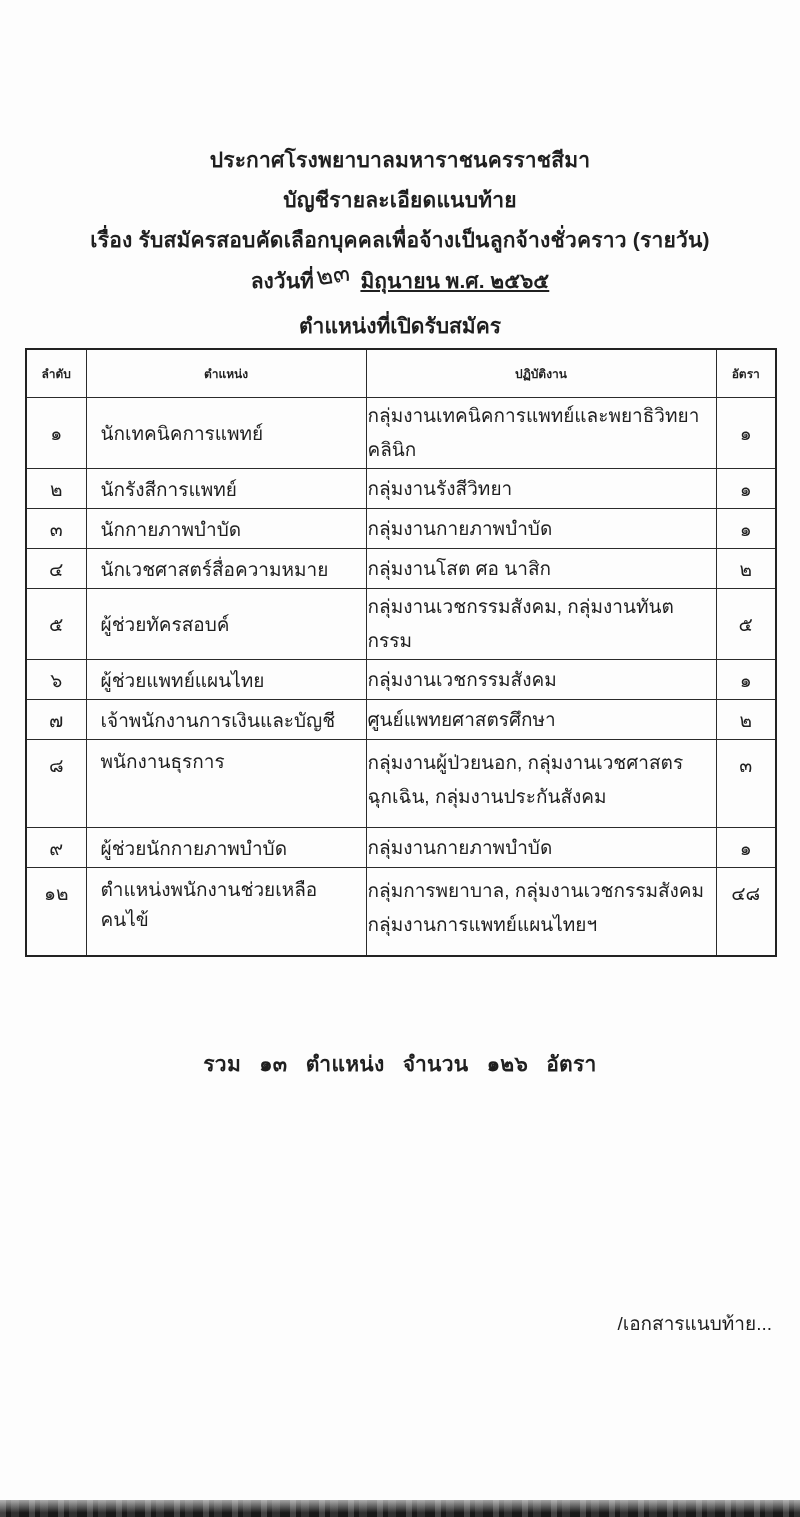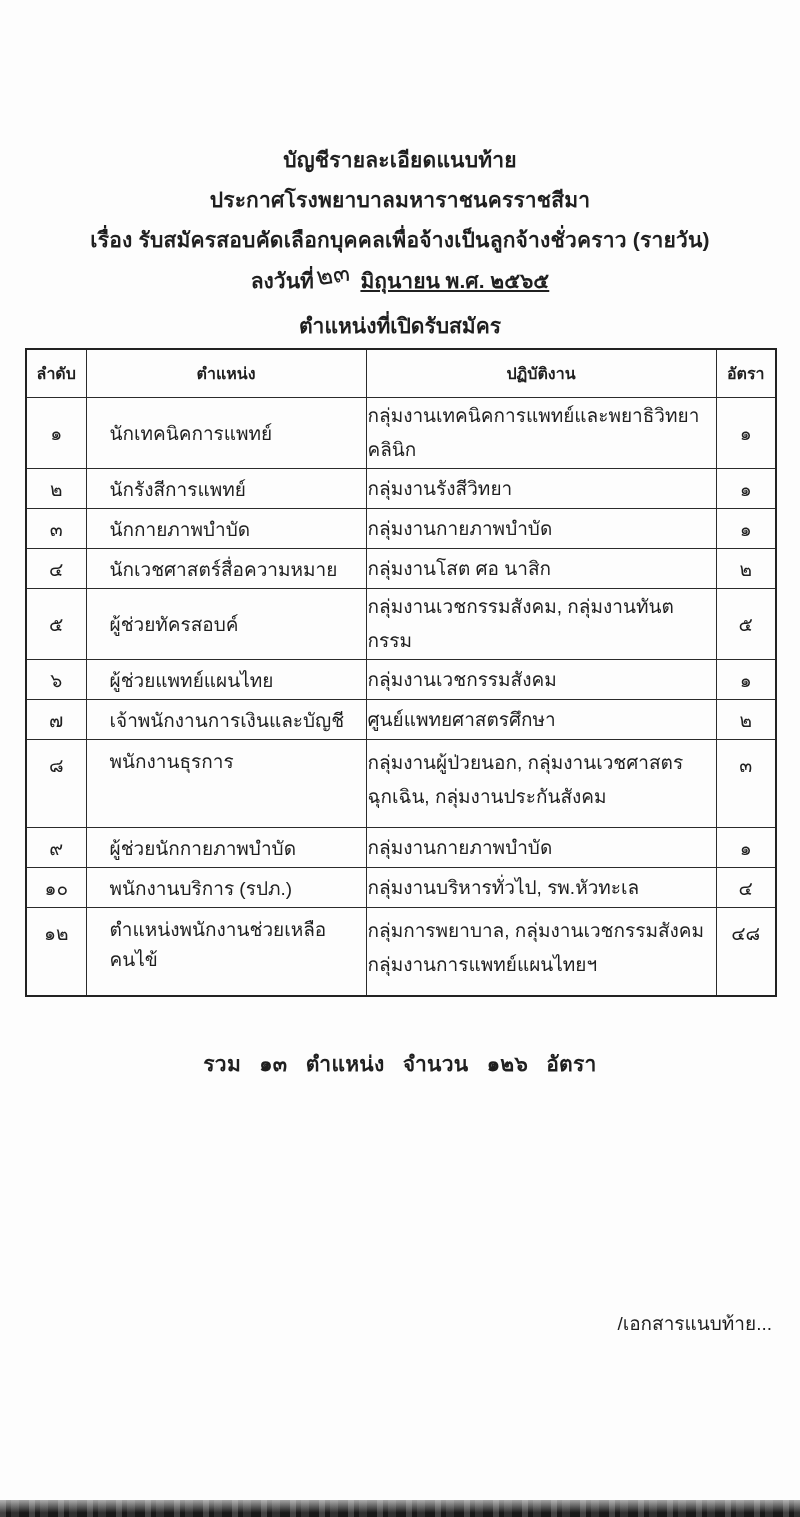--- a/index.html
+++ b/index.html
@@ -71,28 +71,28 @@
   col.c4{width:60px;}
   th,td{
     border:1px solid #2b2b2b;
     font-size:19px;
     color:#1f1f1f;
     overflow:hidden;
   }
   th{
     height:45px;
     font-weight:600;
-    font-size:16px;
+    font-size:12px;
     text-align:center;
   }
   .r td{height:37px;vertical-align:middle;}
   .r2 td{height:76px;vertical-align:top;padding-top:6px;}
   .r3 td{height:94px;vertical-align:top;padding-top:6px;}
   .c-no,.c-rate{text-align:center;}
-  .c-pos{text-align:left;padding-left:23px;}
+  .c-pos{text-align:left;padding-left:14px;}
   .c-work{text-align:left;line-height:34px;}
   .r2 .c-no,.r2 .c-rate,.r3 .c-no,.r3 .c-rate{padding-top:10px;}
   
   .summary{
     position:absolute;
     top:1040px;
     left:0;
     width:100%;
     text-align:center;
     font-size:21px;
@@ -123,22 +123,22 @@
         rgba(255,255,255,0) 19px 29px),
       linear-gradient(to bottom, rgba(90,90,90,.55), #191919 75%);
   }
 </style>
 </head>
 <body>
 
 <div class="page">
 
   <div class="doc-header">
+    <div class="h-line">ประกาศโรงพยาบาลมหาราชนครราชสีมา</div>
     <div class="h-line">บัญชีรายละเอียดแนบท้าย</div>
-    <div class="h-line">ประกาศโรงพยาบาลมหาราชนครราชสีมา</div>
     <div class="h-line">เรื่อง รับสมัครสอบคัดเลือกบุคคลเพื่อจ้างเป็นลูกจ้างชั่วคราว (รายวัน)</div>
     <div class="date-line"><span>ลงวันที่</span><span class="handwritten">๒๓</span><span class="date-suffix">มิถุนายน พ.ศ. ๒๕๖๕</span></div>
     <div class="section-title">ตำแหน่งที่เปิดรับสมัคร</div>
   </div>
 
   <div class="table-wrap">
     <table>
       <colgroup>
           <col class="c1">
           <col class="c2">
@@ -204,26 +204,20 @@
             <div>ฉุกเฉิน, กลุ่มงานประกันสังคม</div>
           </td>
           <td class="c-rate">๓</td>
         </tr>
         <tr class="r">
           <td class="c-no">๙</td>
           <td class="c-pos">ผู้ช่วยนักกายภาพบำบัด</td>
           <td class="c-work">กลุ่มงานกายภาพบำบัด</td>
           <td class="c-rate">๑</td>
         </tr>
-        <tr class="r">
-          <td class="c-no">๑๐</td>
-          <td class="c-pos">พนักงานบริการ (รปภ.)</td>
-          <td class="c-work">กลุ่มงานบริหารทั่วไป, รพ.หัวทะเล</td>
-          <td class="c-rate">๔</td>
-        </tr>
         <tr class="r2">
           <td class="c-no">๑๒</td>
           <td class="c-pos">ตำแหน่งพนักงานช่วยเหลือคนไข้</td>
           <td class="c-work">
             <div>กลุ่มการพยาบาล, กลุ่มงานเวชกรรมสังคม</div>
             <div>กลุ่มงานการแพทย์แผนไทยฯ</div>
           </td>
           <td class="c-rate">๔๘</td>
         </tr>
       </tbody>

